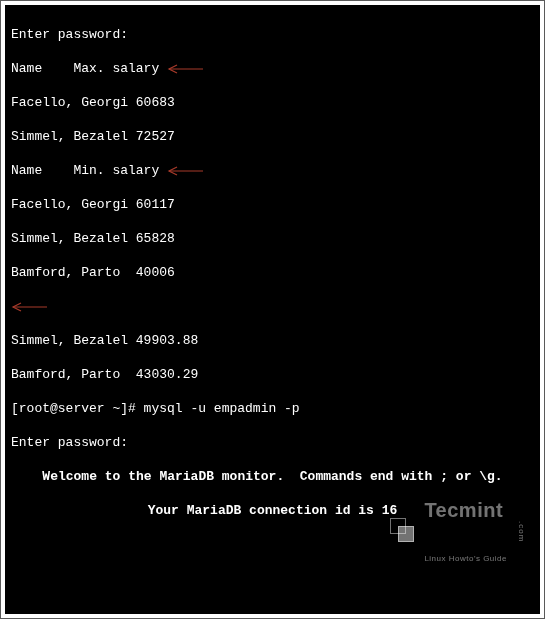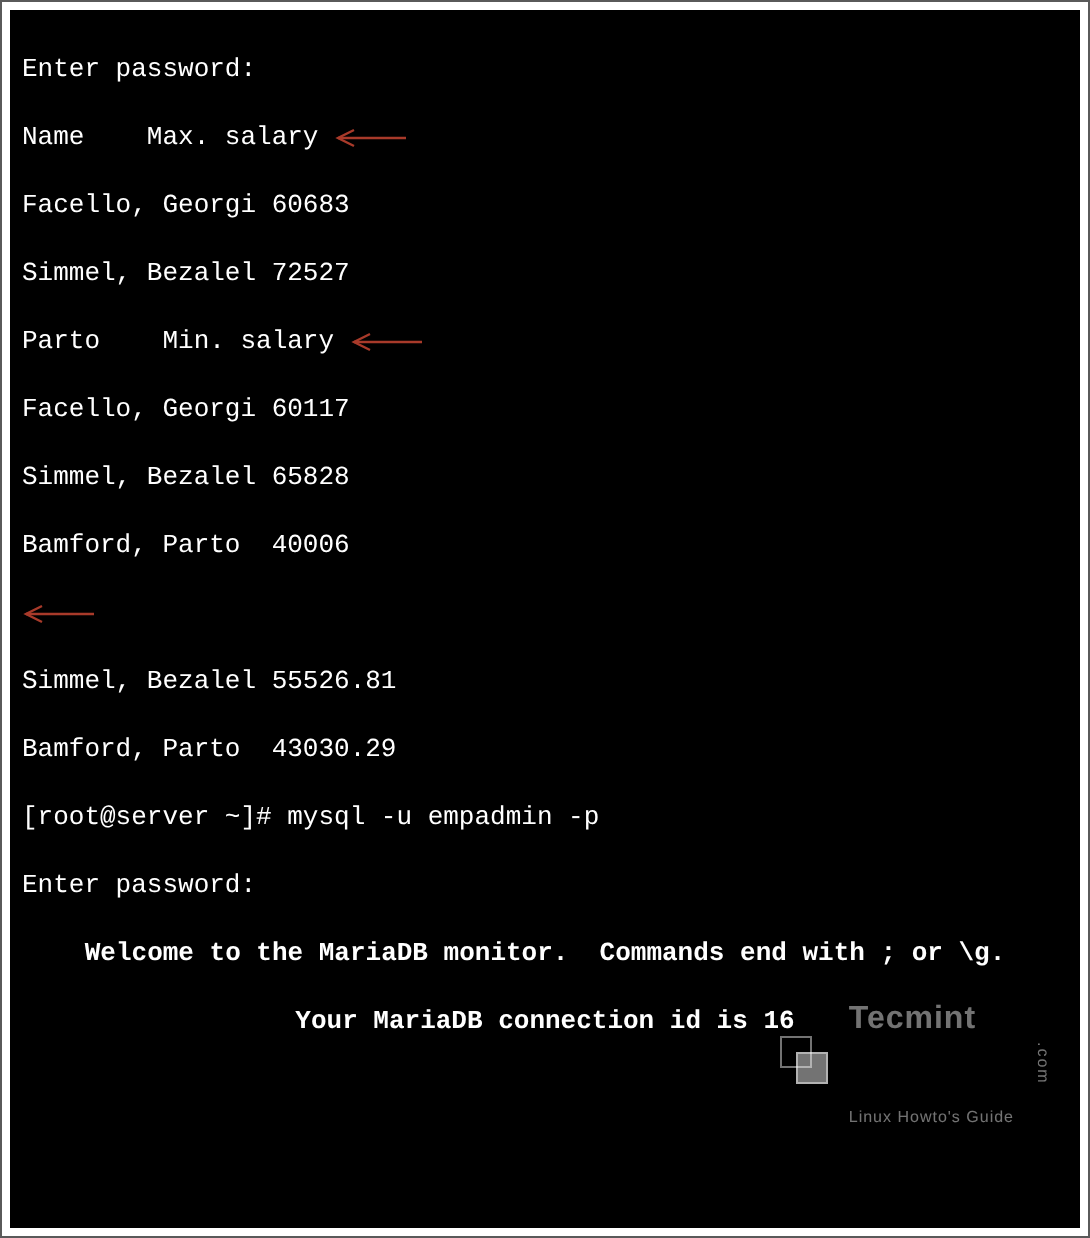--- a/index.html
+++ b/index.html
@@ -66,21 +66,21 @@
     .wm-icon .sq {
       position: absolute;
       border: 1.5px solid rgba(255,255,255,0.45);
       width: 16px;
       height: 16px;
       box-sizing: border-box;
     }
     .wm-icon .sq1 { left: 0; top: 0; }
     .wm-icon .sq2 { left: 8px; top: 8px; background: rgba(255,255,255,0.45); }
     .wm-text .big {
-      font-size: 16px;
+      font-size: 20px;
       font-weight: bold;
       letter-spacing: 0.5px;
       line-height: 20px;
     }
     .wm-text .small {
       font-size: 8px;
       letter-spacing: 0.5px;
       line-height: 10px;
     }
     .wm-dotcom {
@@ -97,32 +97,32 @@
 
 <div class="outer">
   <div class="terminal">
 <div class="line">Enter password:</div>
 <div class="line"><span>Name    Max. salary </span><span class="arrow"><svg width="40" height="10">
             <line x1="2" y1="5" x2="36" y2="5" stroke="#a83a2a" stroke-width="1.2"></line>
             <polyline points="10,1 2,5 10,9" fill="none" stroke="#a83a2a" stroke-width="1.2"></polyline>
           </svg></span></div>
 <div class="line">Facello, Georgi 60683</div>
 <div class="line">Simmel, Bezalel 72527</div>
-<div class="line"><span>Parto    Min. salary </span><span class="arrow"><svg width="40" height="10">
+<div class="line"><span>Name    Min. salary </span><span class="arrow"><svg width="40" height="10">
             <line x1="2" y1="5" x2="36" y2="5" stroke="#a83a2a" stroke-width="1.2"></line>
             <polyline points="10,1 2,5 10,9" fill="none" stroke="#a83a2a" stroke-width="1.2"></polyline>
           </svg></span></div>
 <div class="line">Facello, Georgi 60117</div>
 <div class="line">Simmel, Bezalel 65828</div>
 <div class="line">Bamford, Parto  40006</div>
 <div class="line"><span class="arrow"><svg width="40" height="10">
             <line x1="2" y1="5" x2="36" y2="5" stroke="#a83a2a" stroke-width="1.2"></line>
             <polyline points="10,1 2,5 10,9" fill="none" stroke="#a83a2a" stroke-width="1.2"></polyline>
           </svg></span></div>
-<div class="line">Simmel, Bezalel 55526.81</div>
+<div class="line">Simmel, Bezalel 49903.88</div>
 <div class="line">Bamford, Parto  43030.29</div>
 <div class="line">[root@server ~]# mysql -u empadmin -p</div>
 <div class="line">Enter password:</div>
 <div class="line bold">Welcome to the MariaDB monitor.  Commands end with ; or \g.</div>
 <div class="line bold">Your MariaDB connection id is 16</div>
 
 <div class="line"></div>
 
 <div class="line"></div>
 

